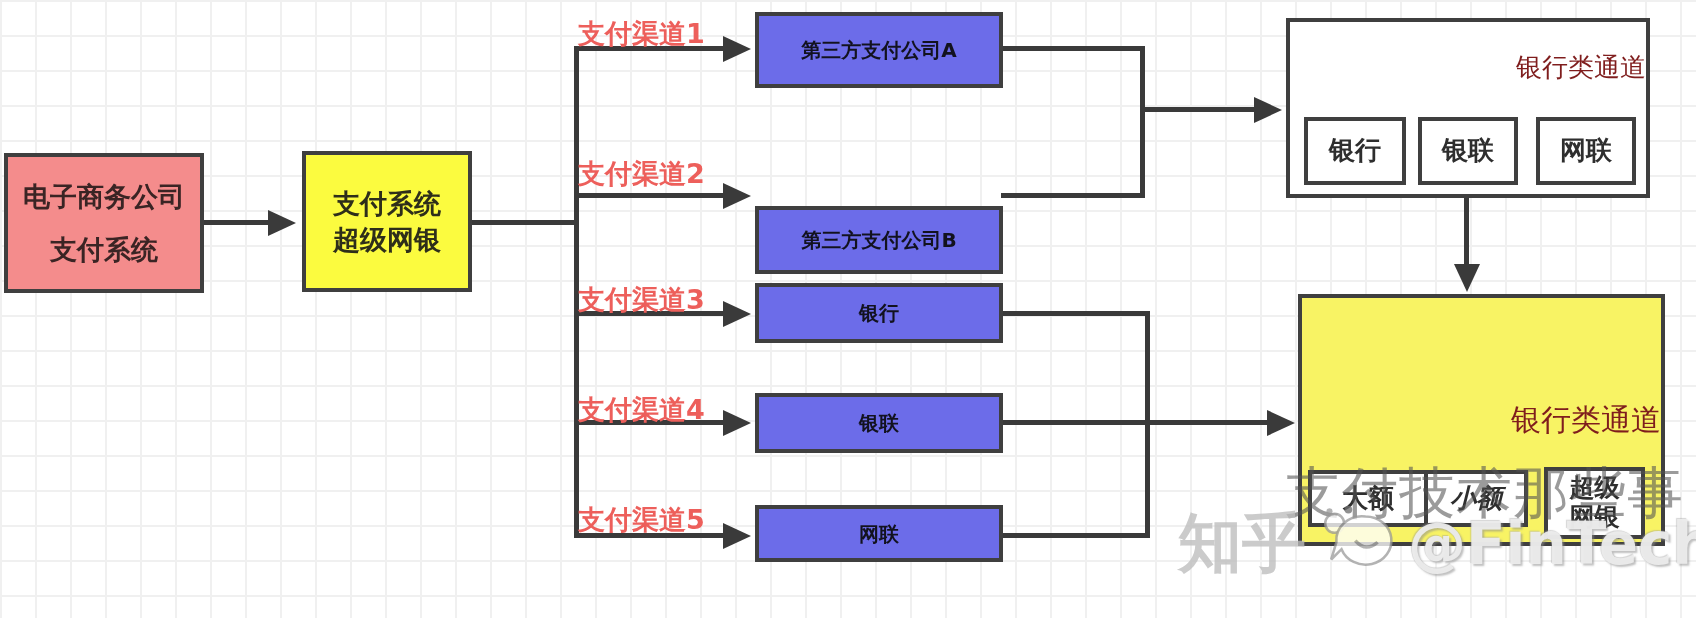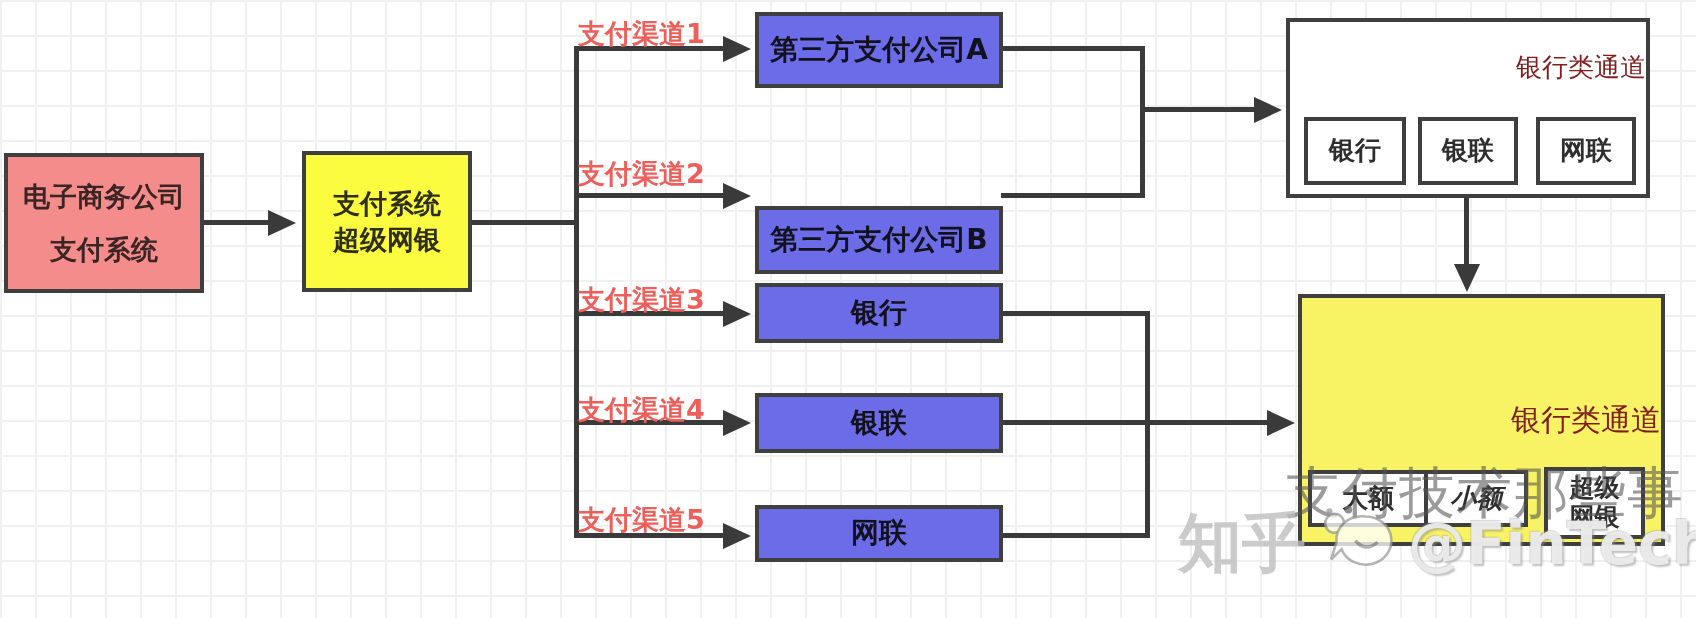--- a/index.html
+++ b/index.html
@@ -24,21 +24,21 @@
     display:flex;flex-direction:column;
     align-items:center;justify-content:center;
     text-align:center;
     font-weight:600;
     color:#2e2e2e;
     line-height:1.3;
     z-index:5;
   }
   .node-ecommerce{left:4px;top:153px;width:200px;height:140px;background:#F48C8C;font-size:27px;color:#3a2424;gap:18px;}
   .node-router{left:302px;top:151px;width:170px;height:141px;background:#FBFB3F;font-size:27px;color:#2e2e1a;}
-  .node-purple{left:755px;width:248px;background:#6C6CE9;font-size:28px;color:#12121f;}
+  .node-purple{left:755px;width:248px;background:#6C6CE9;font-size:20px;color:#12121f;}
   .node-psp-a{top:12px;height:76px;}
   .node-psp-b{top:158px;height:68px;margin-top:48px;}
   .node-bank{top:283px;height:60px;}
   .node-unionpay{top:393px;height:60px;}
   .node-netsunion{top:505px;height:57px;}
   .group{position:absolute;border:4px solid #3f3f3f;box-sizing:border-box;z-index:5;}
   .group-bankch{left:1286px;top:18px;width:364px;height:180px;background:#ffffff;}
   .group-pboc{left:1298px;top:294px;width:367px;height:252px;background:#F8F364;}
   .group-title{
     position:absolute;left:0;width:100%;text-align:right;

